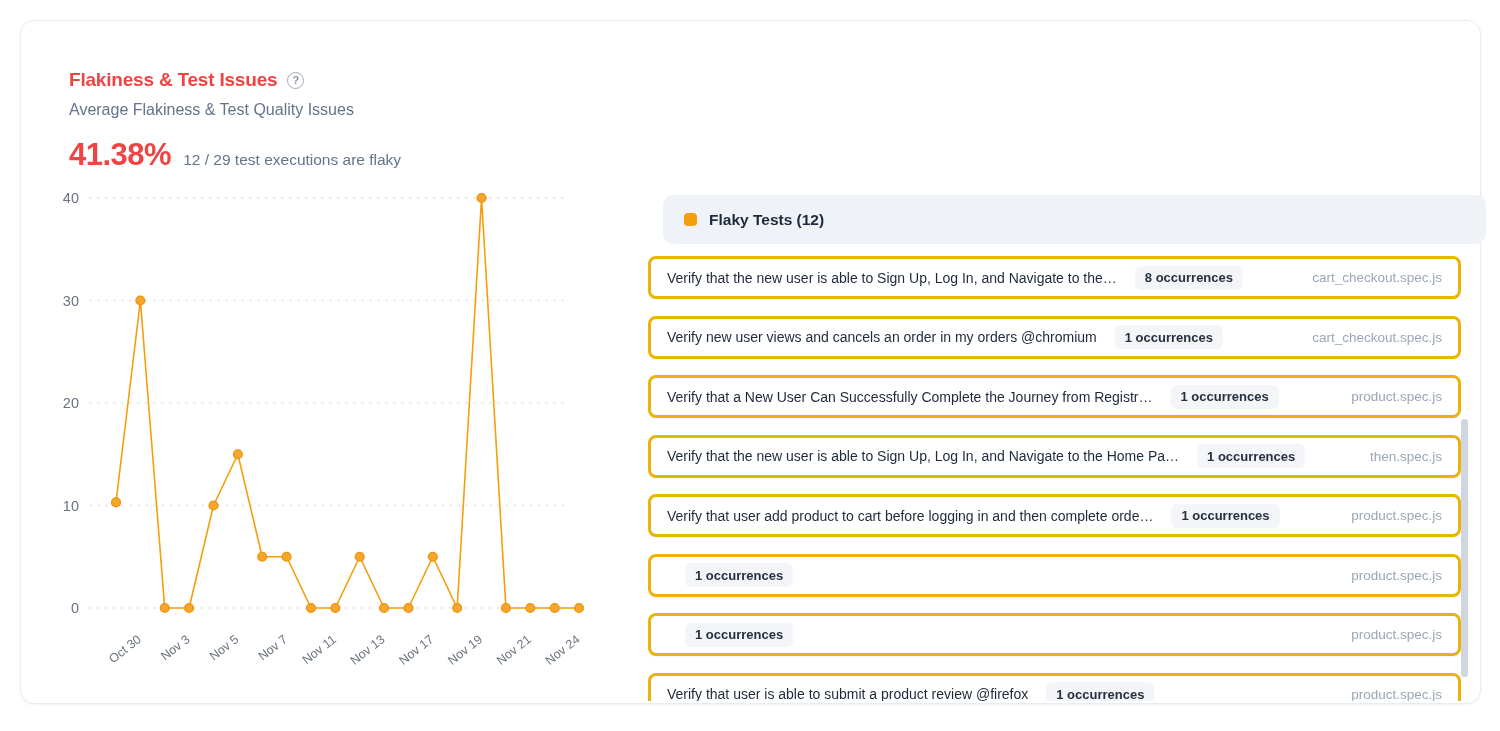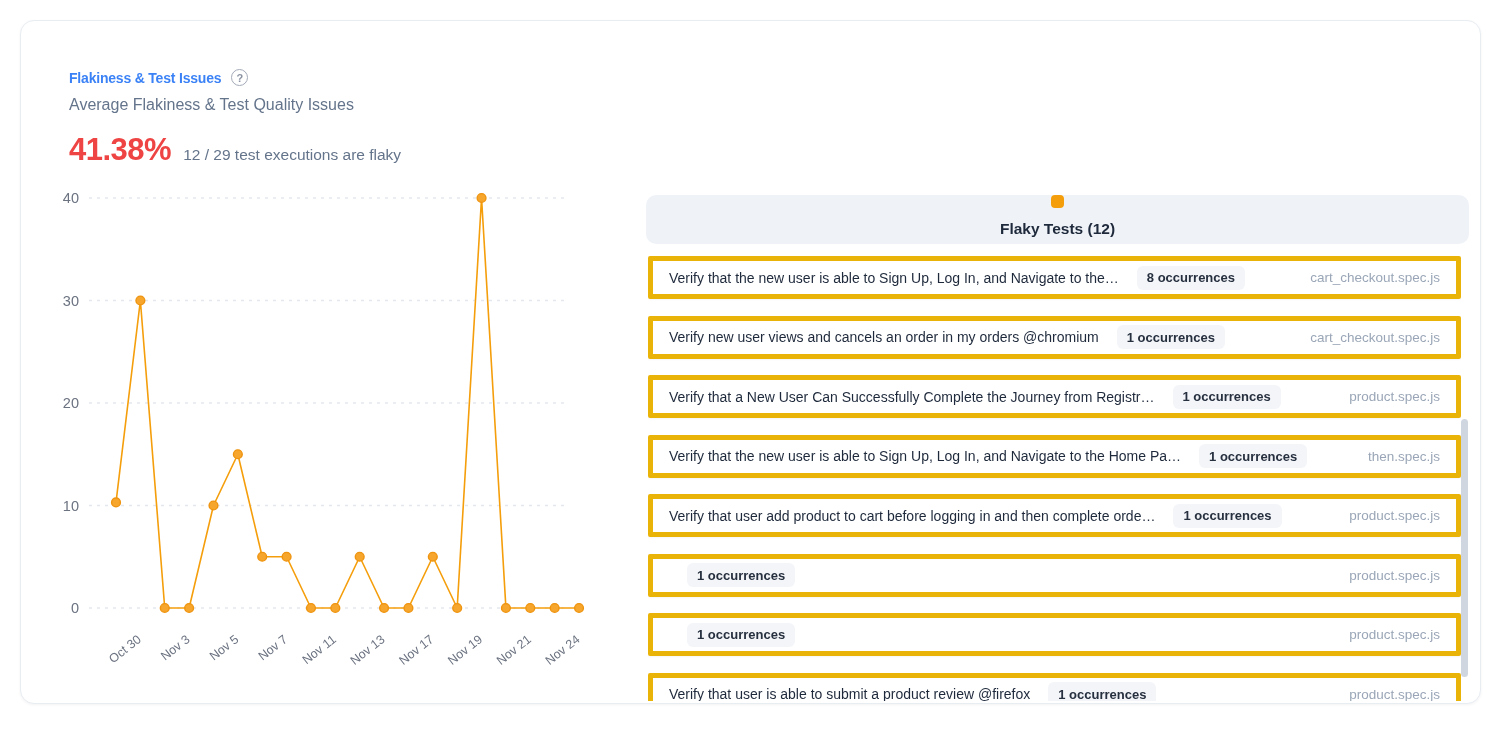--- a/index.html
+++ b/index.html
@@ -6,43 +6,43 @@
   html, body { width: 1500px; height: 731px; background: #ffffff; font-family: "Liberation Sans", sans-serif; position: relative; overflow: hidden; }
 
   .card {
     position: absolute; left: 20px; top: 20px; width: 1461px; height: 684px;
     background: #ffffff; border: 1px solid #e8edf2; border-radius: 14px;
     box-shadow: 0 1px 3px rgba(15,23,42,0.05);
   }
 
   .head { position: absolute; left: 48px; top: 48px; }
   .title-row { display: flex; align-items: center; gap: 10px; }
-  .title { font-size: 14px; font-weight: 700; color: #3b82f6; letter-spacing: -0.2px; text-align: center; }
+  .title { font-size: 19px; font-weight: 700; color: #ef4444; letter-spacing: -0.2px; text-align: center; }
   .help { width: 17px; height: 17px; border: 1.5px solid #a3aab8; border-radius: 50%;
           color: #8b93a3; font-size: 11px; font-weight: 700; display: flex; align-items: center; justify-content: center; cursor: pointer; }
   .subtitle { margin-top: 10px; font-size: 16px; color: #64748b; }
   .stat-row { margin-top: 18px; display: flex; align-items: baseline; gap: 12px; }
   .stat-value { font-size: 31px; font-weight: 700; color: #ef4444; letter-spacing: -0.5px; }
   .stat-caption { font-size: 15.5px; color: #64748b; }
 
   .chart-svg { position: absolute; left: 0; top: 0; width: 620px; height: 700px; }
   .ytick { font-size: 14.5px; fill: #6b7280; }
   .xtick { font-size: 12.5px; fill: #6b7280; }
 
   .panel-header {
-    position: absolute; left: 625px; top: 174px; width: 823px; height: 49px;
-    background: #eff3f8; border-radius: 10px; display: flex; align-items: center; padding: 0 21px; gap: 12px; flex-direction: column;
+    position: absolute; left: 642px; top: 174px; width: 823px; height: 49px;
+    background: #eff3f8; border-radius: 10px; display: flex; align-items: center; padding: 0 21px; gap: 12px;
   }
   .swatch { width: 13px; height: 13px; border-radius: 4px; background: #f59e0b; }
   .panel-title { font-size: 15.5px; font-weight: 700; color: #1e293b; }
 
   .list-viewport { position: absolute; left: 627px; top: 226px; width: 813px; height: 454px; overflow: hidden; }
   .row {
     height: 43px; margin-bottom: 16.5px; background: #ffffff;
-    border: 5px solid #eab308; border-radius: 2px;
+    border: 3px solid #eab308; border-radius: 8px;
     box-shadow: 0 1px 2px rgba(15,23,42,0.04);
     display: flex; align-items: center; padding: 0 16px; cursor: pointer;
   }
   .row:first-child { margin-top: 9px; }
   .row-name { font-size: 14px; color: #1e293b; white-space: nowrap; overflow: hidden; }
   .row-badge { flex: none; margin-left: 18px; background: #f3f5f9; border-radius: 6px;
                padding: 4.5px 10px; font-size: 13px; font-weight: 700; color: #27303f; white-space: nowrap; }
   .row-file { flex: none; margin-left: auto; padding-left: 14px; font-size: 13.5px; color: #9aa6b7; white-space: nowrap; }
 
   .scrollbar-thumb { position: absolute; left: 1440px; top: 398px; width: 7px; height: 258px;

